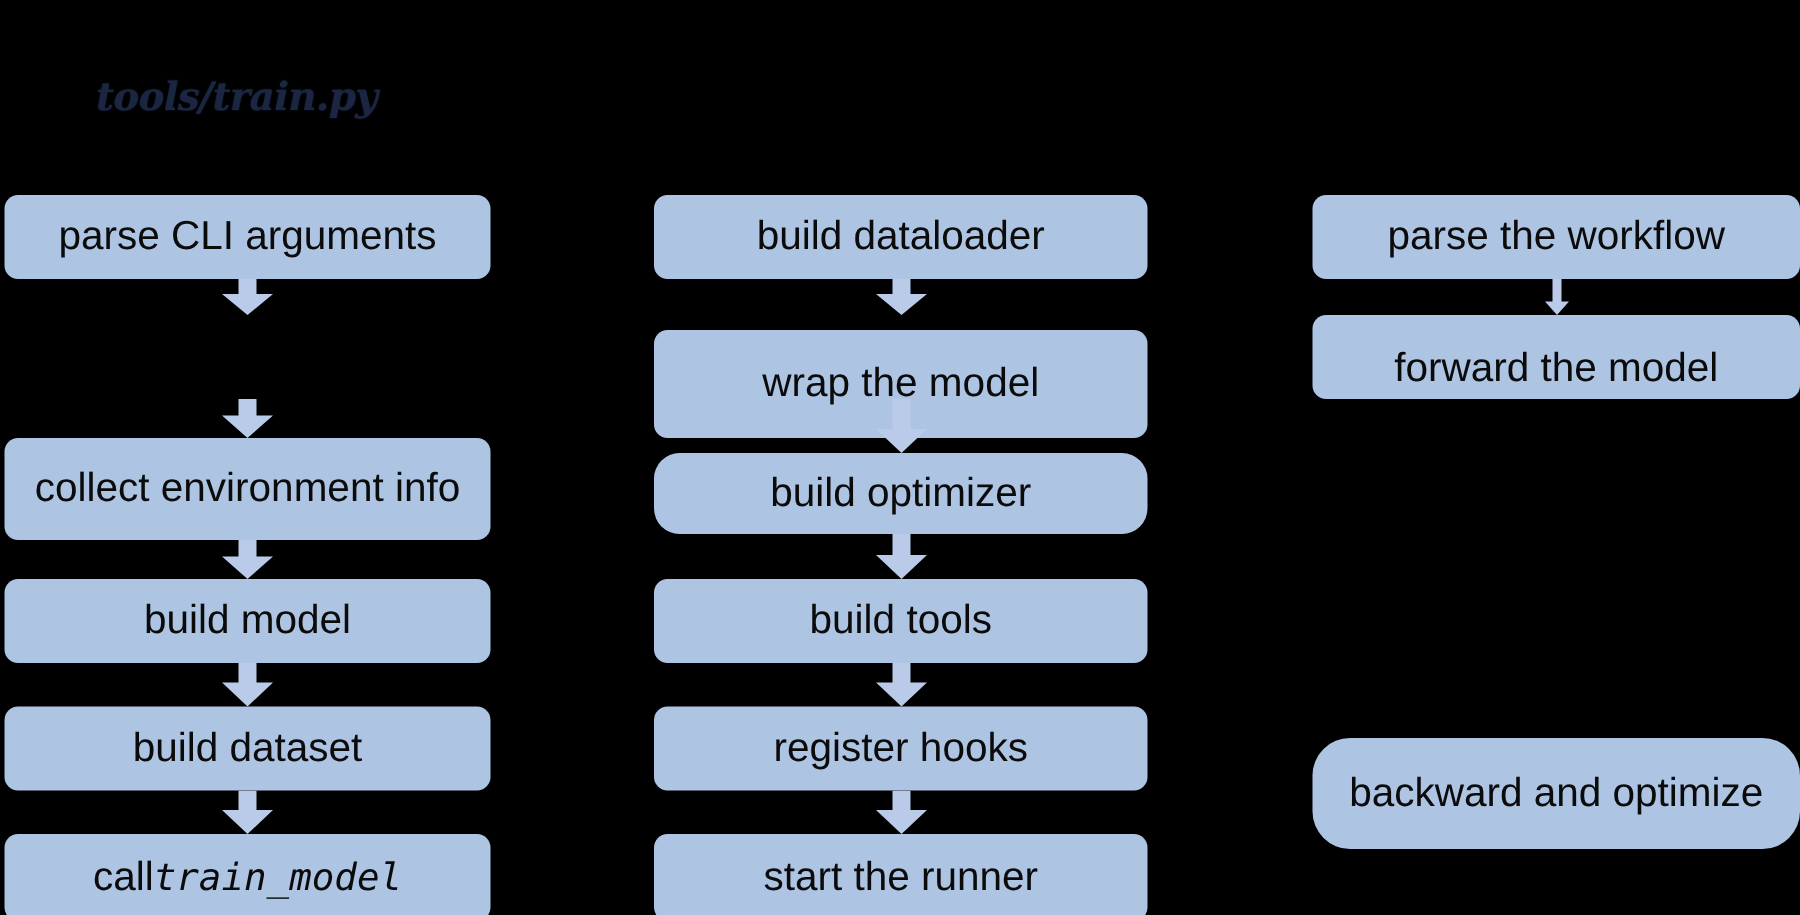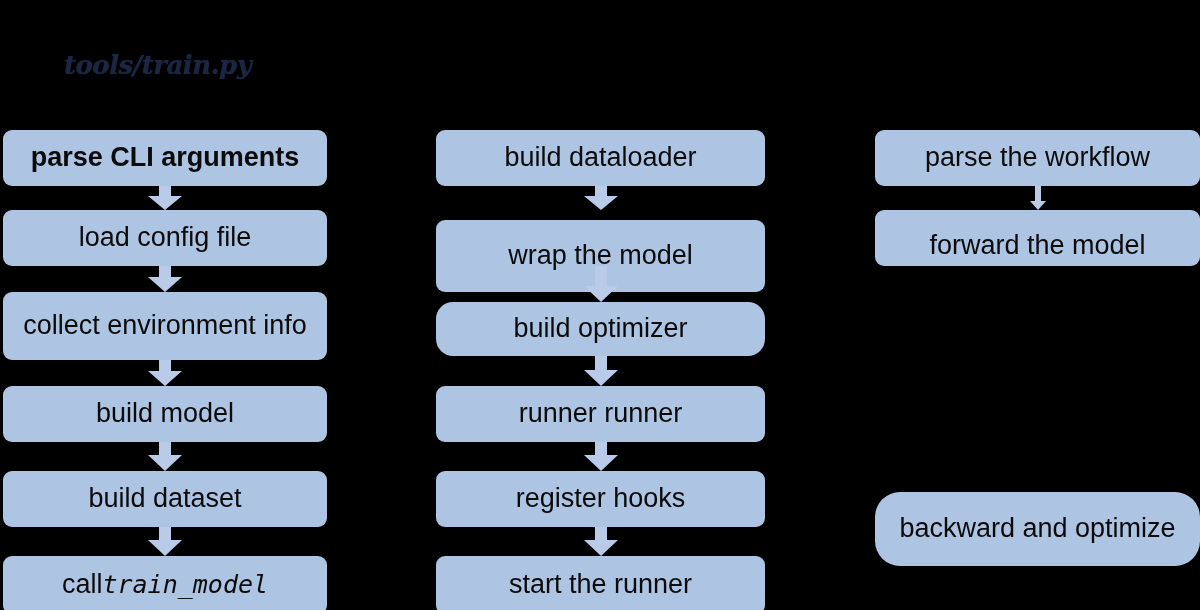--- a/index.html
+++ b/index.html
@@ -91,33 +91,30 @@
 </style>
 </head>
 <body>
 
 <div id="diagram">
 
   <div class="title">tools/train.py</div>
 
   <div class="col" id="col-1">
 
-    <div class="node" style="top:130px; height:56px;font-weight:bold;">
+    <div class="node" style="top:130px; height:56px;">
       <span>parse CLI arguments</span>
     </div>
 
     <div class="arrow" style="top:186px; left:50%; height:24px;">
       <svg width="34" height="24" viewBox="0 0 34 24" xmlns="http://www.w3.org/2000/svg">
         <polygon points="11,0 23,0 23,10 34,10 17,24 0,10 11,10" fill="#b9cbe9"></polygon>
       </svg>
     </div>
 
-    <div class="node" style="top:210px; height:56px;">
-      <span>load config file</span>
-    </div>
 
     <div class="arrow" style="top:266px; left:50%; height:26px;">
       <svg width="34" height="26" viewBox="0 0 34 26" xmlns="http://www.w3.org/2000/svg">
         <polygon points="11,0 23,0 23,11 34,11 17,26 0,11 11,11" fill="#b9cbe9"></polygon>
       </svg>
     </div>
 
     <div class="node" style="top:292px; height:68px;">
       <span>collect environment info</span>
     </div>
@@ -179,21 +176,21 @@
       <span>build optimizer</span>
     </div>
 
     <div class="arrow" style="top:356px; left:50%; height:30px;">
       <svg width="34" height="30" viewBox="0 0 34 30" xmlns="http://www.w3.org/2000/svg">
         <polygon points="11,0 23,0 23,14 34,14 17,30 0,14 11,14" fill="#b9cbe9"></polygon>
       </svg>
     </div>
 
     <div class="node" style="top:386px; height:56px;">
-      <span>runner runner</span>
+      <span>build tools</span>
     </div>
 
     <div class="arrow" style="top:442px; left:50%; height:29px;">
       <svg width="34" height="29" viewBox="0 0 34 29" xmlns="http://www.w3.org/2000/svg">
         <polygon points="11,0 23,0 23,13 34,13 17,29 0,13 11,13" fill="#b9cbe9"></polygon>
       </svg>
     </div>
 
     <div class="node" style="top:471px; height:56px;">
       <span>register hooks</span>

